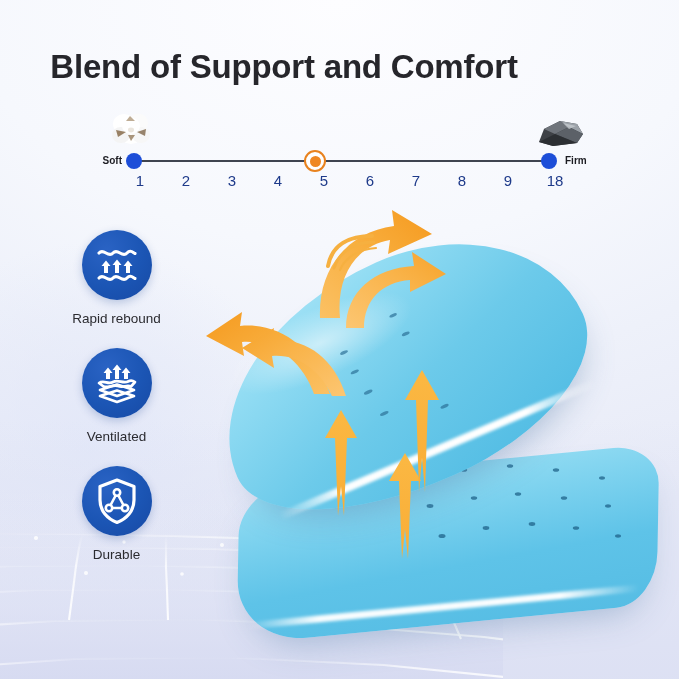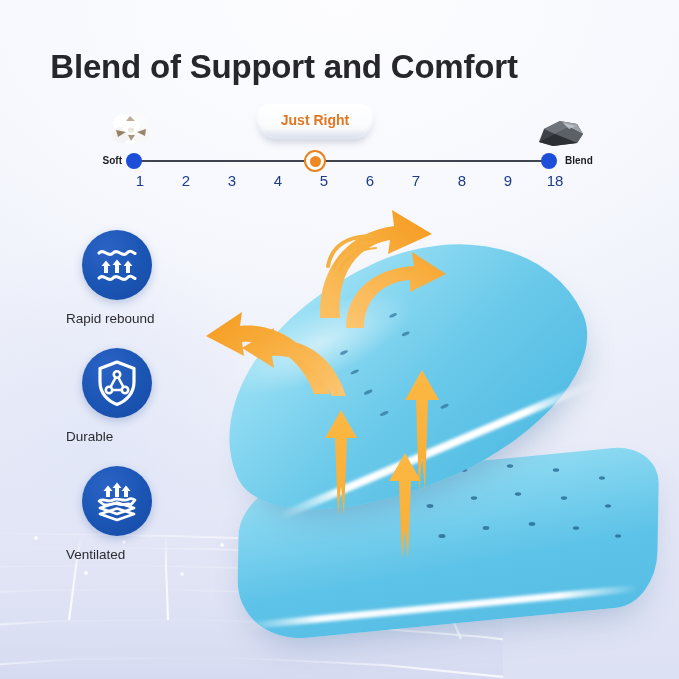--- a/index.html
+++ b/index.html
@@ -82,21 +82,21 @@
     font-size:14px;font-weight:bold;color:#e4761f;padding-bottom:5px;box-sizing:border-box;
   }
 
   
   .scale-icon{position:absolute;width:56px;height:44px;}
   .scale-icon.cotton{left:26px;top:0px;}
   .scale-icon.rock{left:455px;top:2px;}
 
   
   .features{position:absolute;left:66px;top:230px;width:140px;}
-  .feature{margin-bottom:22px;text-align:left;width:101px;}
+  .feature{margin-bottom:22px;text-align:center;width:101px;}
   .feature .circle{
     width:70px;height:70px;border-radius:50%;margin:0 auto;
     background:radial-gradient(circle at 35% 28%, #2a63c4 0%, #1b55b4 55%, #1749a4 100%);
     display:flex;align-items:center;justify-content:center;
     box-shadow:0 3px 8px rgba(30,70,150,.25);
   }
   .feature .caption{
     margin-top:11px;font-size:13.5px;color:#2b2b30;white-space:nowrap;
   }
 
@@ -236,27 +236,23 @@
           <path d="M6 32 L11 19 L27 11 L44 14 L50 24 L44 33 L20 36 Z" fill="#3e4146"></path>
           <path d="M11 19 L27 11 L36 17 L22 24 Z" fill="#6f747b"></path>
           <path d="M27 11 L44 14 L50 24 L36 17 Z" fill="#9ba1a8"></path>
           <path d="M22 24 L36 17 L50 24 L44 33 Z" fill="#5c6168"></path>
           <path d="M6 32 L22 24 L44 33 L20 36 Z" fill="#2c2f33"></path>
           <path d="M30 13 L43 16 L36 19 Z" fill="#c3c8cd" opacity=".85"></path>
         </g>
       </svg>
     </div>
 
-    <div class="badge">
-      <div class="pillow"></div>
-      <div class="badge-text">Just Right</div>
-    </div>
 
     <div class="end-label left">Soft</div>
-    <div class="end-label right">Blend</div>
+    <div class="end-label right">Firm</div>
 
     <div class="scale-track"></div>
     <div class="end-dot left"></div>
     <div class="end-dot right"></div>
 
     <div class="marker">
         <i></i>
       </div>
 
     <div class="ticks">
@@ -397,48 +393,48 @@
             <path d="M22 16.5 L26.5 22 L24 22 L24 30 L20 30 L20 22 L17.5 22 Z"></path>
             <path d="M33 17.5 L37.5 23 L35 23 L35 30 L31 30 L31 23 L28.5 23 Z"></path>
           </g>
         </svg>
       </div>
       <div class="caption">Rapid rebound</div>
     </div>
 
     <div class="feature">
       <div class="circle">
-        <svg width="42" height="46" viewBox="0 0 42 46">
-          <path d="M21 2 L38 8.5 L38 22 C38 33 30.5 41 21 44.5 C11.5 41 4 33 4 22 L4 8.5 Z" fill="none" stroke="#ffffff" stroke-width="3.2" stroke-linejoin="round"></path>
-          <g stroke="#ffffff" fill="none" stroke-width="2.6" stroke-linejoin="round">
-            <path d="M21 15 L29 30 L13 30 Z"></path>
-          </g>
-          <g fill="#1b55b4" stroke="#ffffff" stroke-width="2.6">
-            <circle cx="21" cy="14.5" r="3.2"></circle>
-            <circle cx="13" cy="30" r="3.2"></circle>
-            <circle cx="29" cy="30" r="3.2"></circle>
-          </g>
-        </svg>
-      </div>
-      <div class="caption">Durable</div>
-    </div>
-
-    <div class="feature">
-      <div class="circle">
         <svg width="46" height="44" viewBox="0 0 46 44">
           <g fill="#ffffff">
             <path d="M14 6.5 L18.5 12 L16 12 L16 18 L12 18 L12 12 L9.5 12 Z"></path>
             <path d="M23 3.5 L27.5 9 L25 9 L25 18 L21 18 L21 9 L18.5 9 Z"></path>
             <path d="M32 6.5 L36.5 12 L34 12 L34 18 L30 18 L30 12 L27.5 12 Z"></path>
           </g>
           <g stroke="#ffffff" fill="none" stroke-width="2.7" stroke-linejoin="round" stroke-linecap="round">
             <path d="M5 22 C10 18.5 14 24 19 21 C24 18 29 23 34 20.5 C37.5 18.8 39.5 20 41 21 L37 25.5 C33 23.5 29 27 24 25 C19 23 14 27.5 9.5 25.5 Z"></path>
             <path d="M6 29 L23 23.5 L40 29 L23 35 Z"></path>
             <path d="M6 35 L23 29.5 L40 35 L23 41 Z"></path>
           </g>
         </svg>
       </div>
       <div class="caption">Ventilated</div>
     </div>
 
+    <div class="feature">
+      <div class="circle">
+        <svg width="42" height="46" viewBox="0 0 42 46">
+          <path d="M21 2 L38 8.5 L38 22 C38 33 30.5 41 21 44.5 C11.5 41 4 33 4 22 L4 8.5 Z" fill="none" stroke="#ffffff" stroke-width="3.2" stroke-linejoin="round"></path>
+          <g stroke="#ffffff" fill="none" stroke-width="2.6" stroke-linejoin="round">
+            <path d="M21 15 L29 30 L13 30 Z"></path>
+          </g>
+          <g fill="#1b55b4" stroke="#ffffff" stroke-width="2.6">
+            <circle cx="21" cy="14.5" r="3.2"></circle>
+            <circle cx="13" cy="30" r="3.2"></circle>
+            <circle cx="29" cy="30" r="3.2"></circle>
+          </g>
+        </svg>
+      </div>
+      <div class="caption">Durable</div>
+    </div>
+
   </div>
 
 </div>
 
 </body></html>

